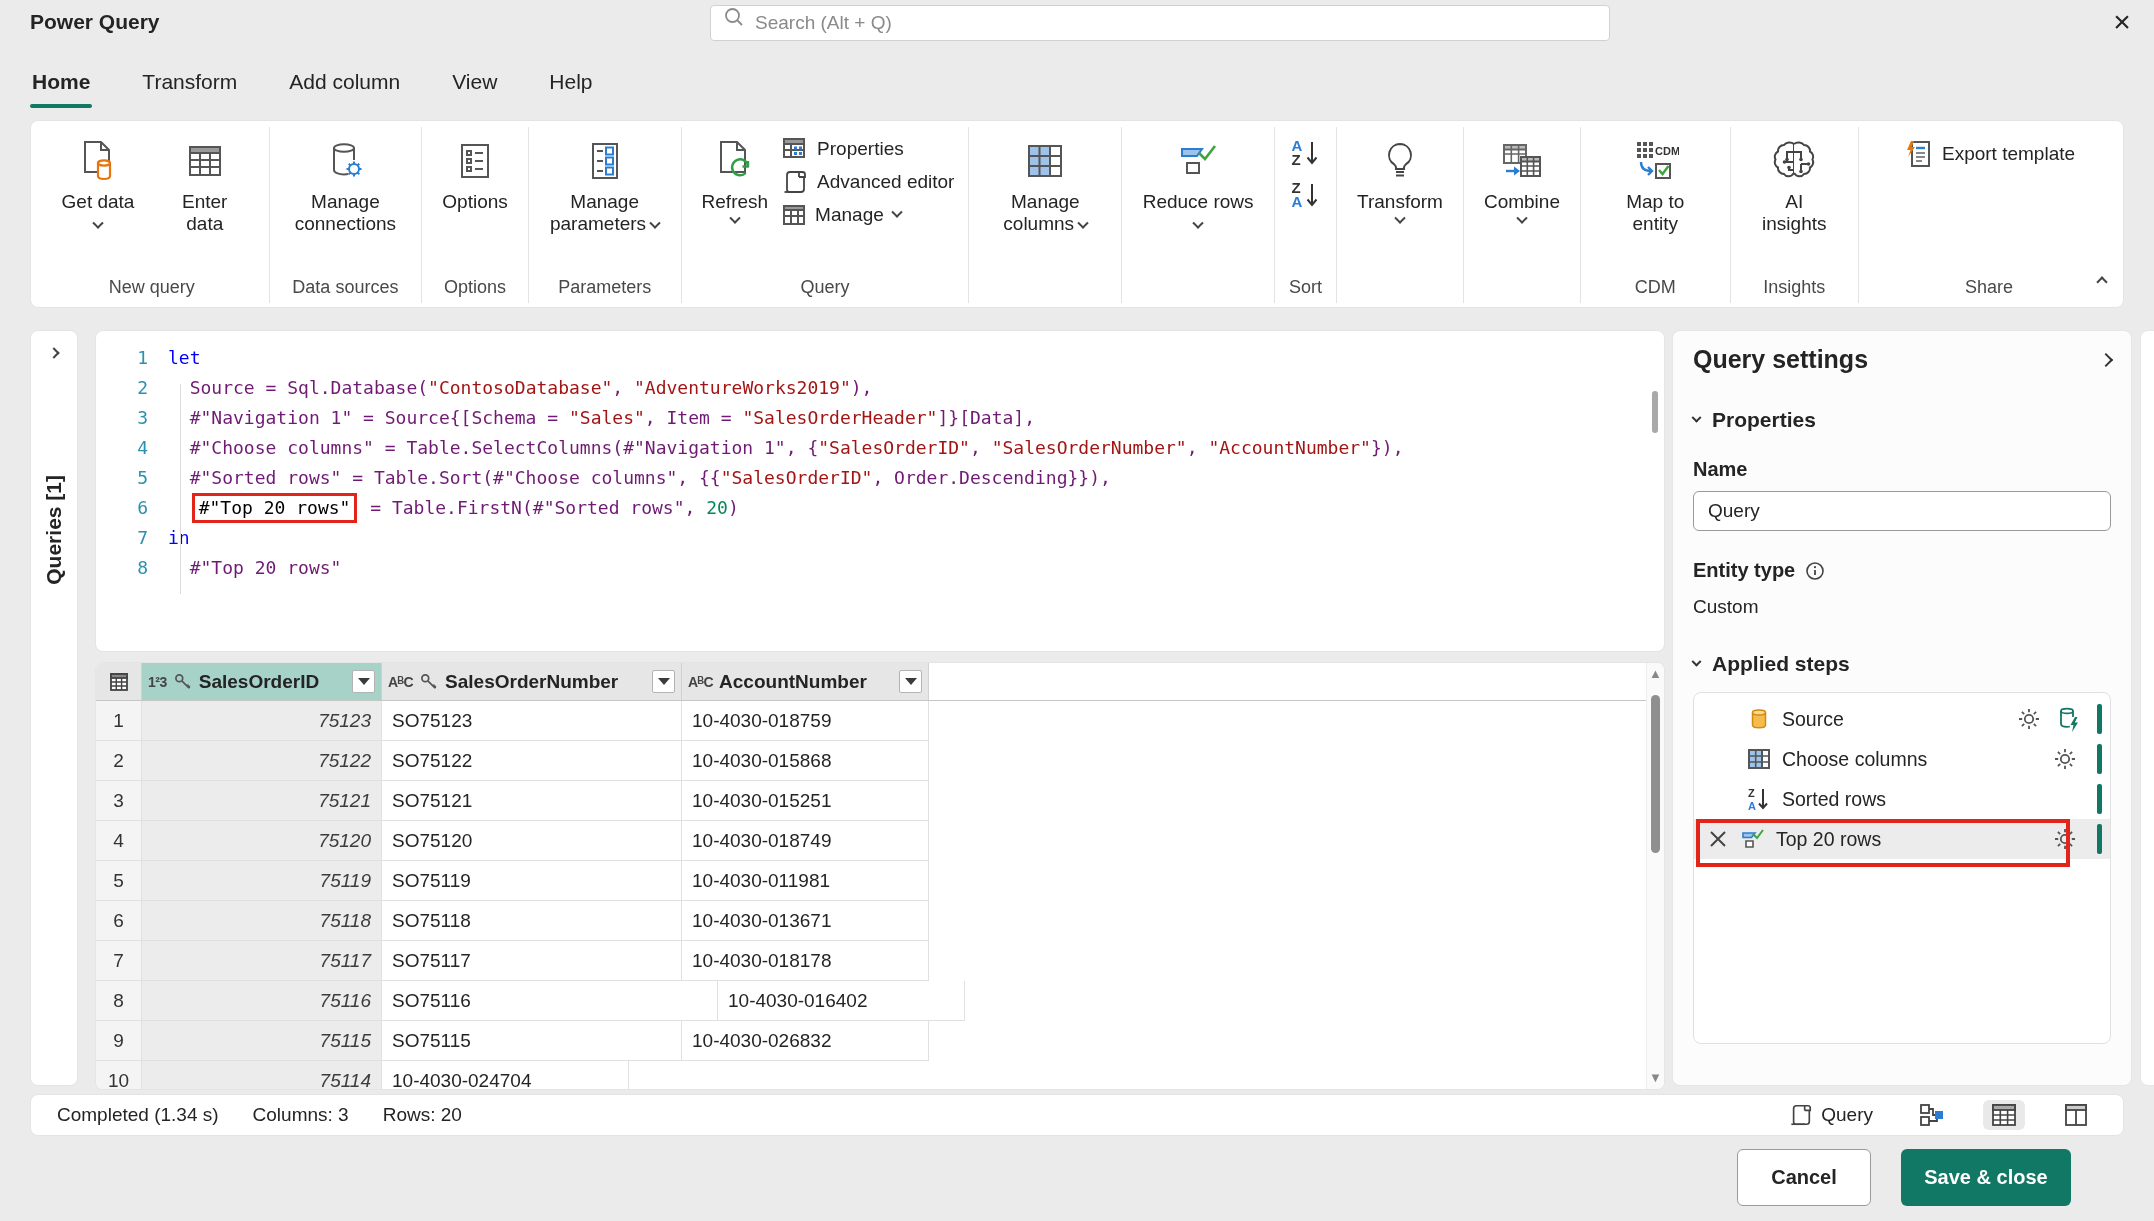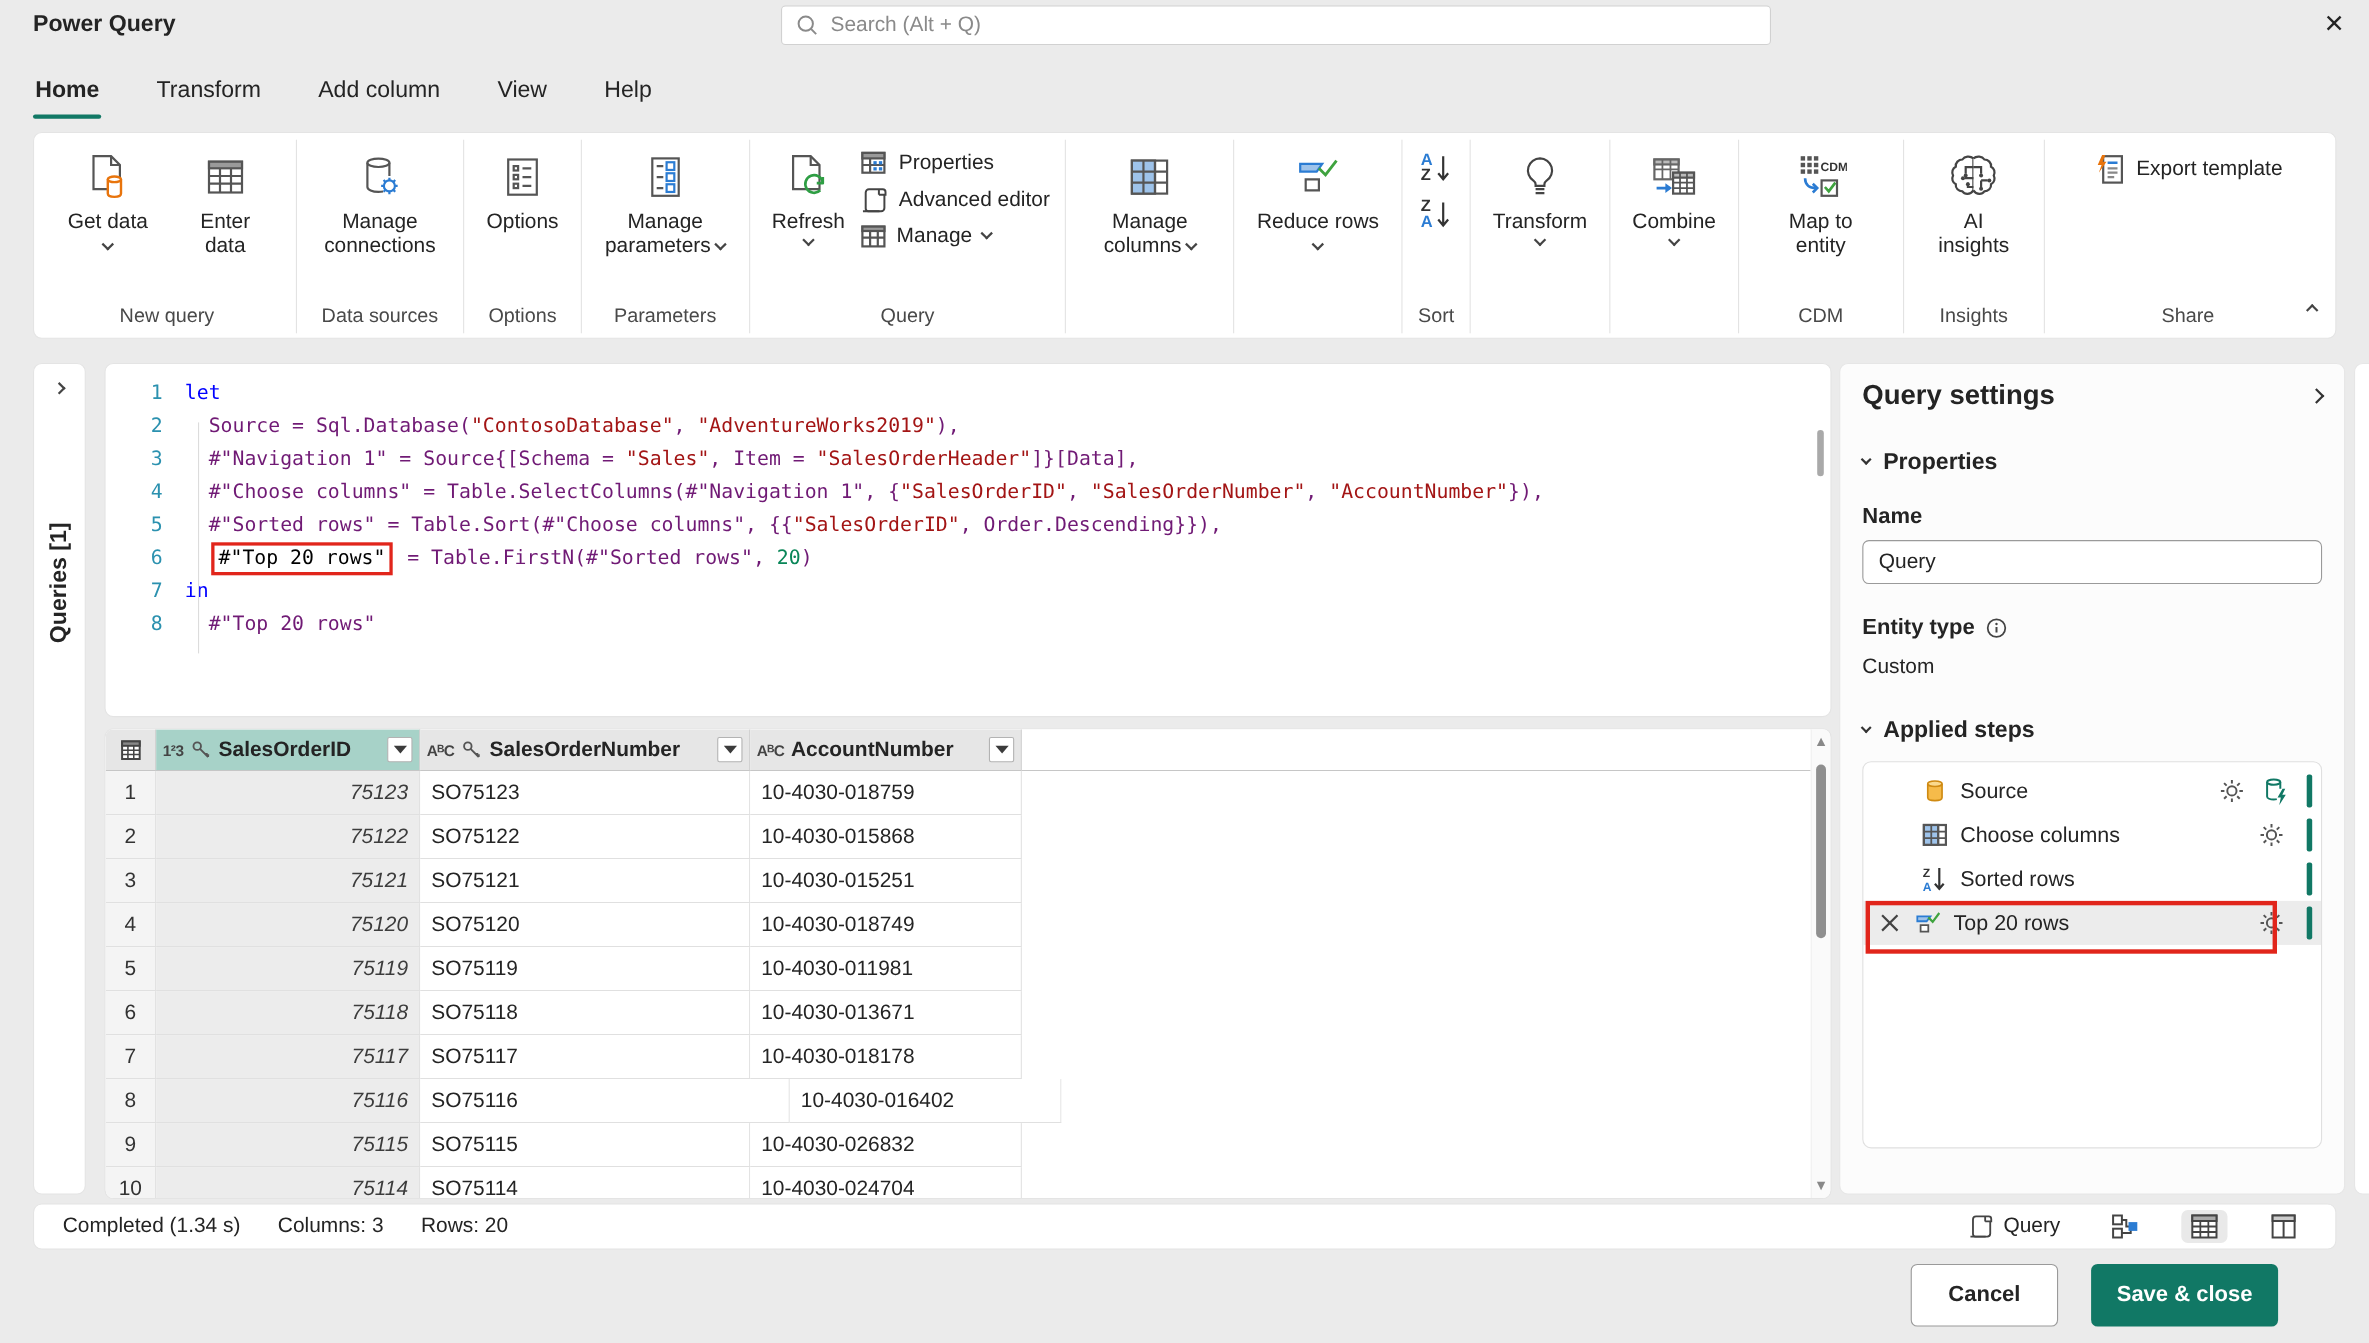--- a/index.html
+++ b/index.html
@@ -3,21 +3,21 @@
 <meta charset="utf-8">
 <style>
   * { margin:0; padding:0; box-sizing:border-box; }
   html,body { width:2154px; height:1221px; }
   body { font-family:"Liberation Sans", sans-serif; background:#ebebeb; color:#242424; position:relative; overflow:hidden; }
   .abs { position:absolute; }
 
   
   #titlebar { left:0; top:0; width:2154px; height:44px; }
   #app-title { left:30px; top:10px; font-size:21px; font-weight:700; }
-  #searchbox { left:710px; top:5px; width:900px; height:36px; background:#fff; border:1px solid #d1d1d1; border-radius:4px; display:flex; align-items:center; padding:0 12px; gap:10px; }
+  #searchbox { left:710px; top:5px; width:900px; height:36px; background:#fff; border:1px solid #d1d1d1; border-radius:4px; display:flex; padding:0 12px; gap:10px; }
   #searchbox input { border:none; outline:none; flex:1; font-size:19px; color:#333; font-family:"Liberation Sans",sans-serif; background:transparent; }
   #searchbox input::placeholder { color:#8a8a8a; }
   #close-btn { right:14px; top:4px; font-size:30px; color:#242424; line-height:36px; width:36px; text-align:center; cursor:pointer; }
 
   
   #tabs { left:30px; top:52px; height:60px; display:flex; gap:48px; align-items:center; }
   .tab { font-size:21px; position:relative; padding:6px 2px; cursor:pointer; }
   .tab.active { font-weight:700; }
   .tab.active::after { content:""; position:absolute; left:0; right:0; bottom:-8px; height:4px; border-radius:2px; background:#117865; }
 
@@ -583,21 +583,20 @@
       <div class="g-row">
         <div class="g-cell rownum" style="width: 46px;">9</div>
         <div class="g-cell selcol" style="width: 240px;">75115</div>
         <div class="g-cell" style="width: 300px;">SO75115</div>
         <div class="g-cell" style="width: 247px;">10-4030-026832</div>
         <div class="g-filler"></div>
       </div>
       <div class="g-row">
         <div class="g-cell rownum" style="width: 46px;">10</div>
         <div class="g-cell selcol" style="width: 240px;">75114</div>
-        <div class="g-cell" style="width: 300px;">SO75114</div>
         <div class="g-cell" style="width: 247px;">10-4030-024704</div>
         <div class="g-filler"></div>
       </div>
     </div>
   <div id="grid-vscroll">
     <span class="arr">▲</span>
     <span class="thumb"></span>
     <span class="sp"></span>
     <span class="arr">▼</span>
   </div>

